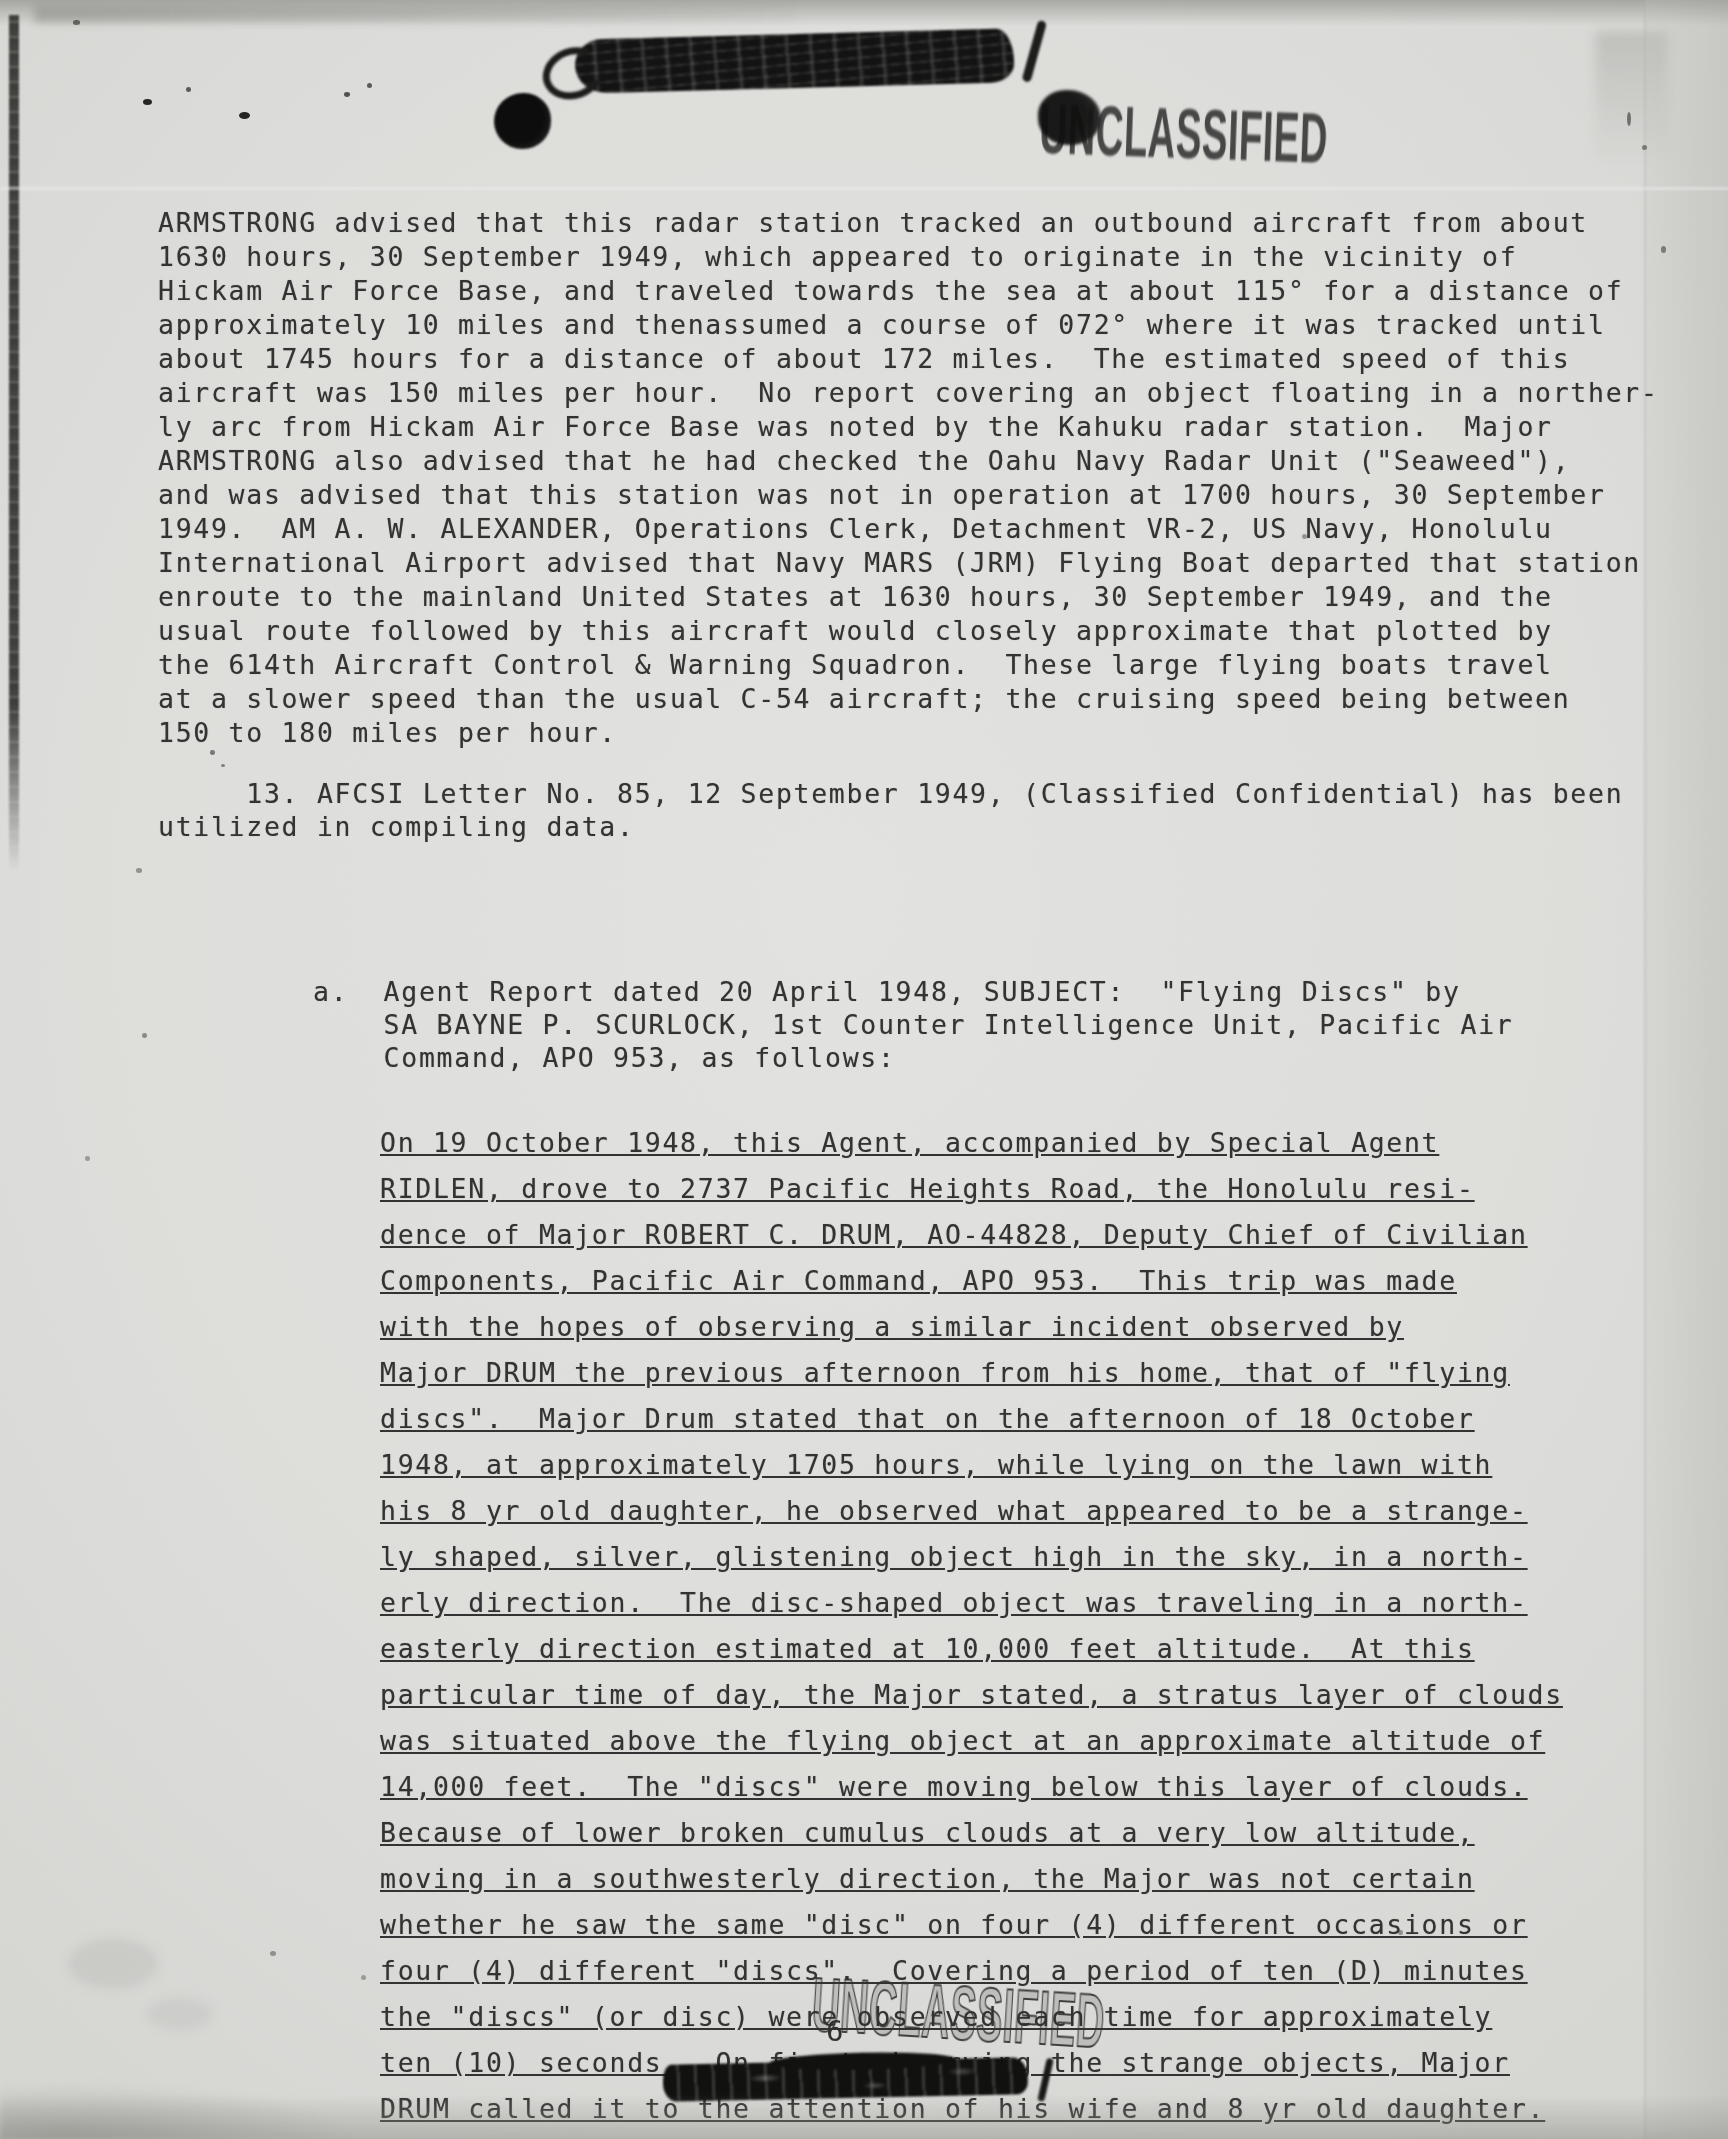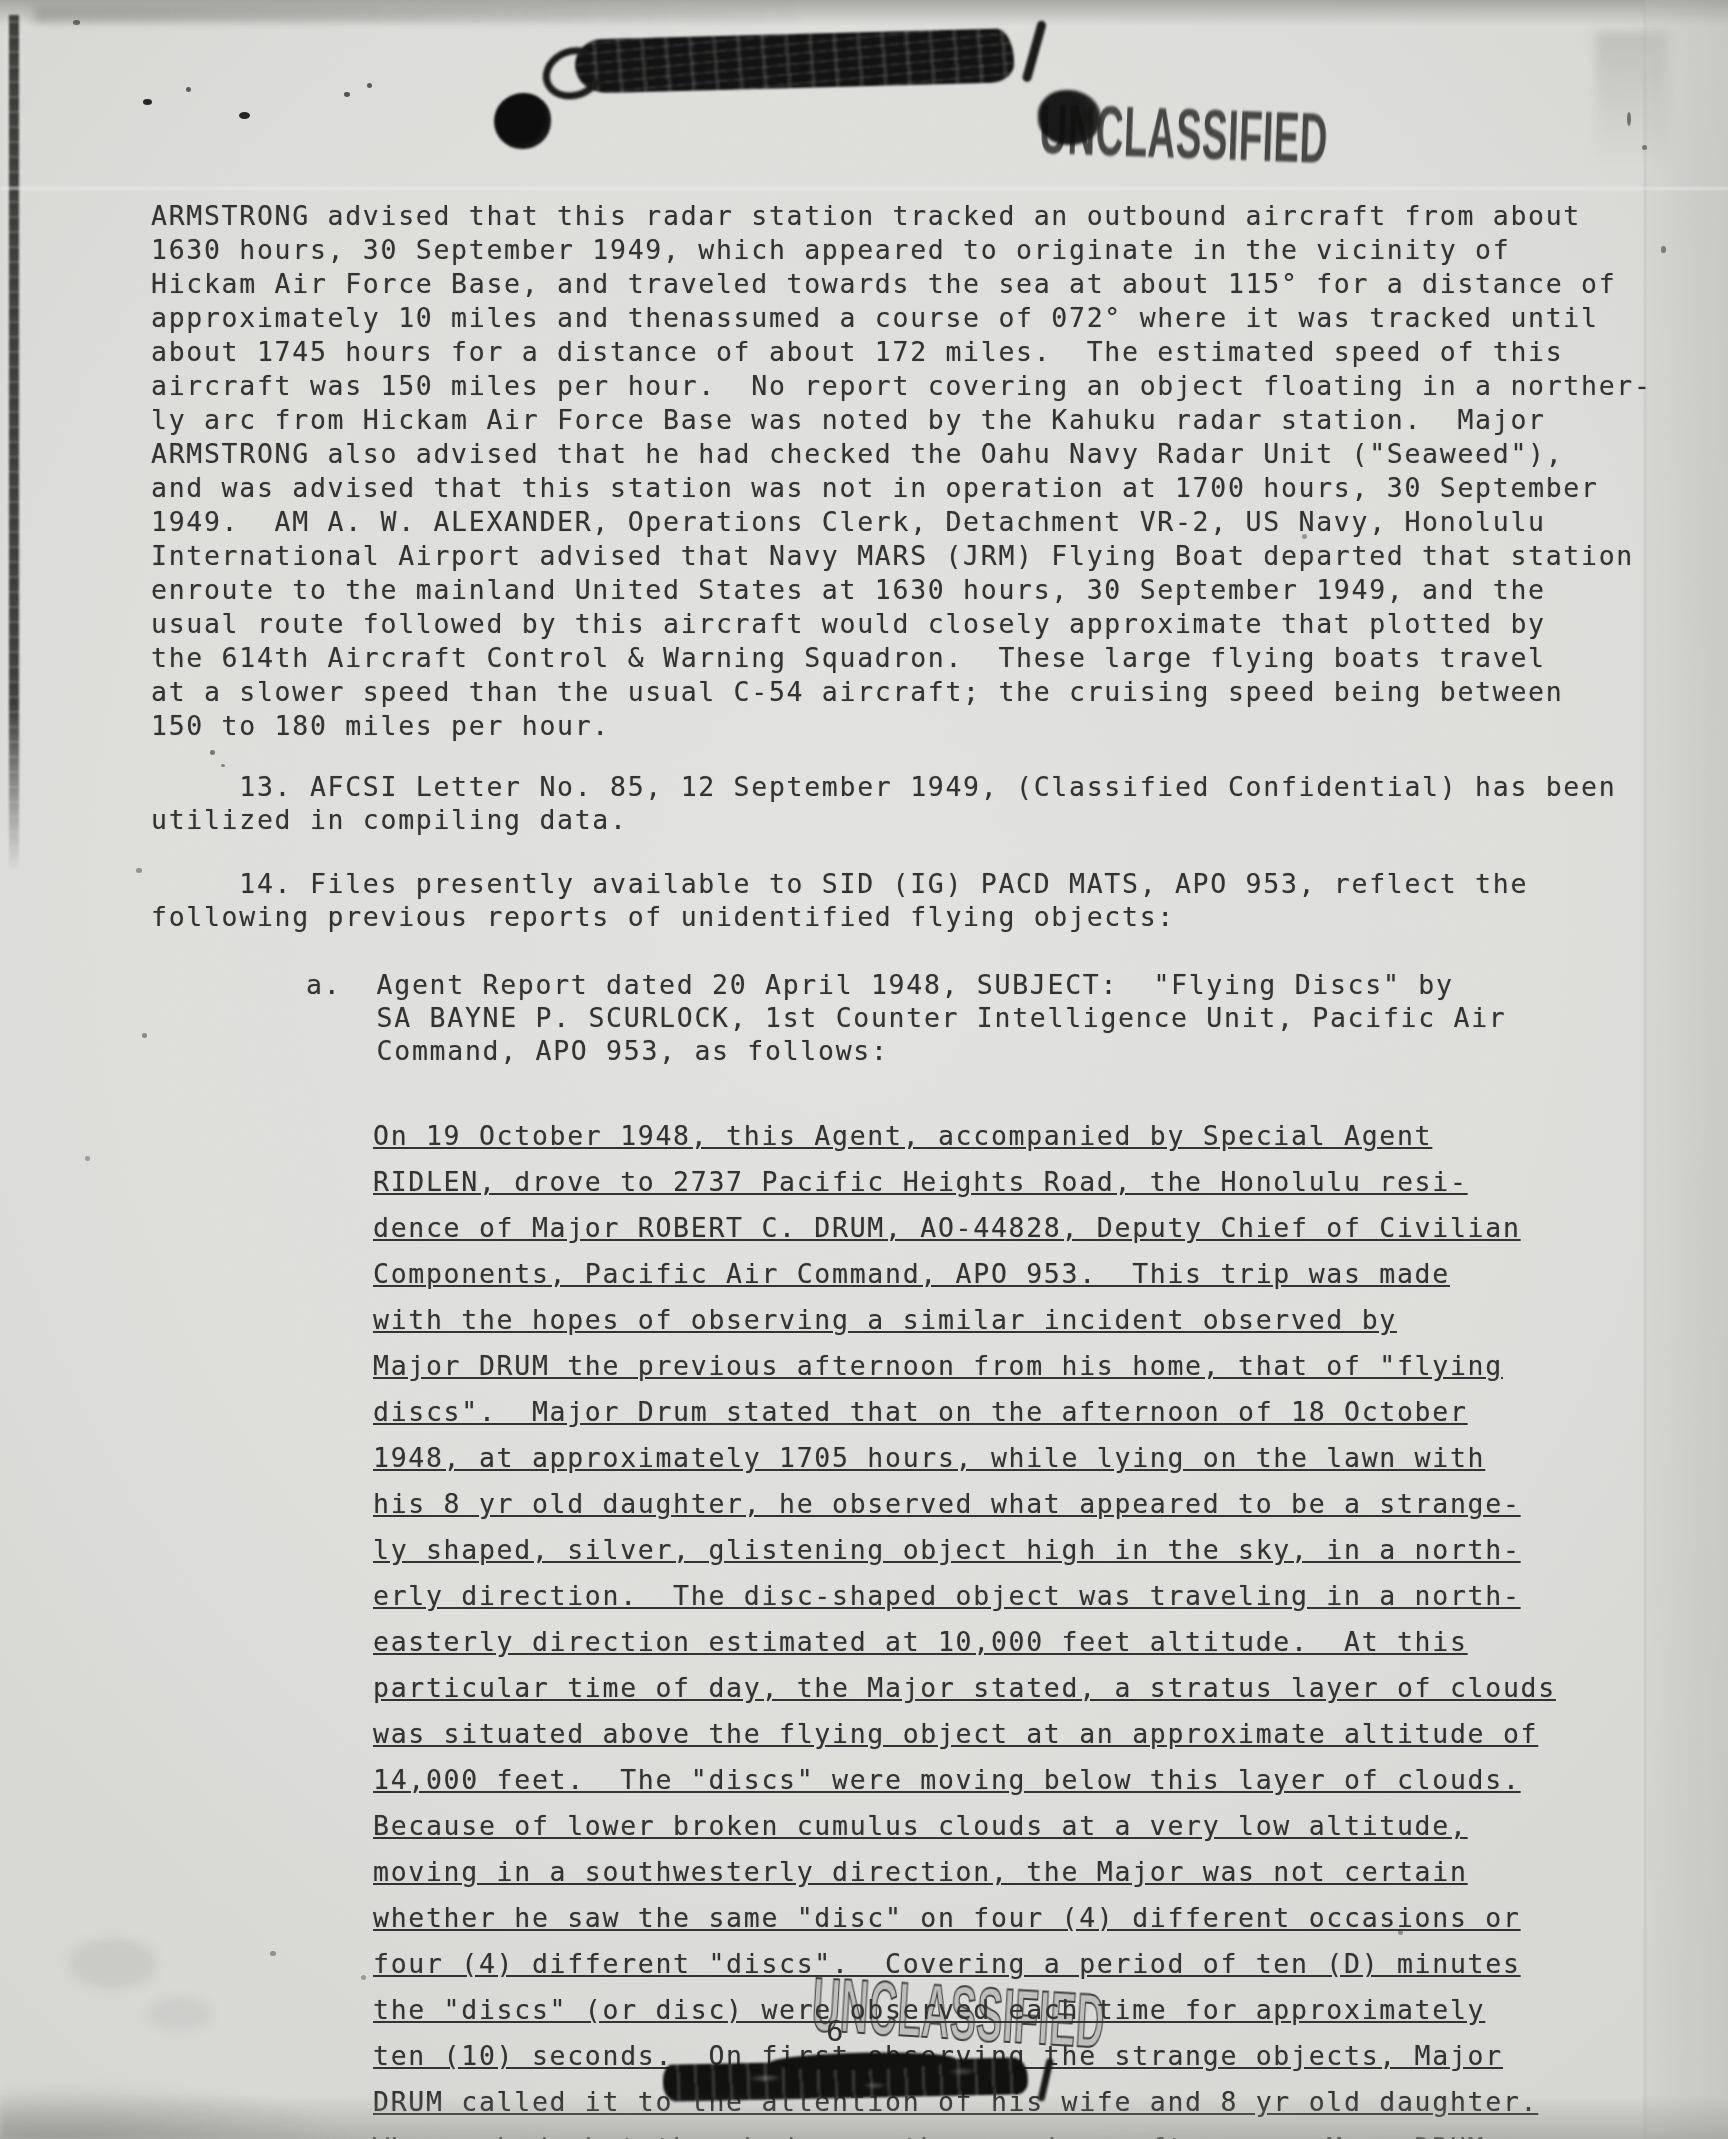--- a/index.html
+++ b/index.html
@@ -5,21 +5,21 @@
   html,body{margin:0;padding:0;}
   body{
     width:1729px;height:2140px;position:relative;overflow:hidden;
     background:
       radial-gradient(ellipse 1240px 1465px at 48% 42%, #f0f0ee 0%, #ebebe9 55%, #e3e3e0 100%);
     font-family:"DejaVu Sans Mono","Liberation Mono",monospace;
   }
   .page{position:absolute;inset:0;}
   
   .tw{
-    position:absolute;margin:0;white-space:pre;
+    position:absolute;margin:7px;white-space:pre;
     font-family:"DejaVu Sans Mono","Liberation Mono",monospace;
     font-size:26.5px;letter-spacing:1.7px;color:#282828;
     filter:blur(0.4px);
     text-shadow:0 0 1.1px rgba(45,45,45,.4);
     opacity:.96;
   }
   .block-main{left:151px;top:199px;line-height:34px;}
   .block-13{left:151px;top:770px;line-height:33px;}
   .block-14{left:151px;top:867px;line-height:33px;}
   .block-a{left:306px;top:968px;line-height:33px;}
@@ -150,22 +150,20 @@
 and was advised that this station was not in operation at 1700 hours, 30 September
 1949.  AM A. W. ALEXANDER, Operations Clerk, Detachment VR-2, US Navy, Honolulu
 International Airport advised that Navy MARS (JRM) Flying Boat departed that station
 enroute to the mainland United States at 1630 hours, 30 September 1949, and the
 usual route followed by this aircraft would closely approximate that plotted by
 the 614th Aircraft Control &amp; Warning Squadron.  These large flying boats travel
 at a slower speed than the usual C-54 aircraft; the cruising speed being between
 150 to 180 miles per hour.</pre>
   <pre class="tw block-13">     13. AFCSI Letter No. 85, 12 September 1949, (Classified Confidential) has been
 utilized in compiling data.</pre>
-  <pre class="tw block-14">     14. Files presently available to SID (IG) PACD MATS, APO 953, reflect the
-following previous reports of unidentified flying objects:</pre>
   <pre class="tw block-a">a.  Agent Report dated 20 April 1948, SUBJECT:  "Flying Discs" by
     SA BAYNE P. SCURLOCK, 1st Counter Intelligence Unit, Pacific Air
     Command, APO 953, as follows:</pre>
   <pre class="tw block-report">On 19 October 1948, this Agent, accompanied by Special Agent
 RIDLEN, drove to 2737 Pacific Heights Road, the Honolulu resi-
 dence of Major ROBERT C. DRUM, AO-44828, Deputy Chief of Civilian
 Components, Pacific Air Command, APO 953.  This trip was made
 with the hopes of observing a similar incident observed by
 Major DRUM the previous afternoon from his home, that of "flying
 discs".  Major Drum stated that on the afternoon of 18 October

